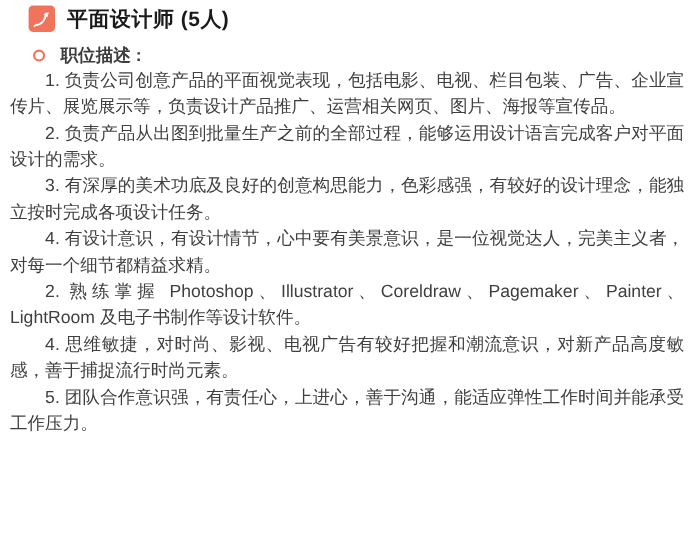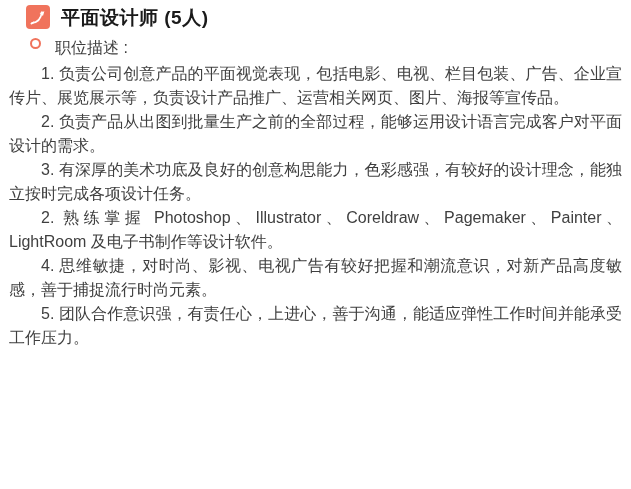--- a/index.html
+++ b/index.html
@@ -10,21 +10,21 @@
     font-family:"Liberation Sans","DejaVu Sans",sans-serif;
   }
   .page{ padding-top:3px; }
   .header{ display:flex; align-items:flex-start; gap:11px; margin:2px 0 7px 26px; }
   .icon-box{
     width:24px; height:24px; flex:none; background:var(--accent); border-radius:4px;
     display:inline-flex; align-items:center; justify-content:center;
   }
   .icon-box svg{ display:block; }
   .title{ font-size:19px; font-weight:700; color:var(--title-color); margin:0; letter-spacing:.5px; }
-  .section-heading{ display:flex; height:24px; margin-left:30px; }
+  .section-heading{ display:flex; align-items:center; height:24px; margin-left:30px;font-weight:bold; }
   .circle-bullet{
     width:11px; height:11px; flex:none; border:2px solid var(--accent);
     border-radius:50%; margin-right:14px; background:#fff;
   }
   .heading-text{ font-size:16px; color:var(--heading-color); }
   .para{
     margin:0 9px; font-size:16px; line-height:24px; color:var(--body-color);
     text-align:justify; text-indent:2em; word-break:break-word;
   }
 </style>
@@ -45,20 +45,21 @@
   </div>
 
   <div class="section">
     <div class="section-heading">
       <span class="circle-bullet"></span>
       <span class="heading-text">职位描述 :</span>
     </div>
     <p class="para">1. 负责公司创意产品的平面视觉表现，包括电影、电视、栏目包装、广告、企业宣传片、展览展示等，负责设计产品推广、运营相关网页、图片、海报等宣传品。</p>
     <p class="para">2. 负责产品从出图到批量生产之前的全部过程，能够运用设计语言完成客户对平面设计的需求。</p>
     <p class="para">3. 有深厚的美术功底及良好的创意构思能力，色彩感强，有较好的设计理念，能独立按时完成各项设计任务。</p>
+    <p class="para">4. 有设计意识，有设计情节，心中要有美景意识，是一位视觉达人，完美主义者，对每一个细节都精益求精。</p>
   </div>
 
   <div class="section">
     <p class="para">2. 熟练掌握 Photoshop、Illustrator、Coreldraw、Pagemaker、Painter、LightRoom 及电子书制作等设计软件。</p>
     <p class="para">4. 思维敏捷，对时尚、影视、电视广告有较好把握和潮流意识，对新产品高度敏感，善于捕捉流行时尚元素。</p>
     <p class="para">5. 团队合作意识强，有责任心，上进心，善于沟通，能适应弹性工作时间并能承受工作压力。</p>
   </div>
 
 </div>
 

